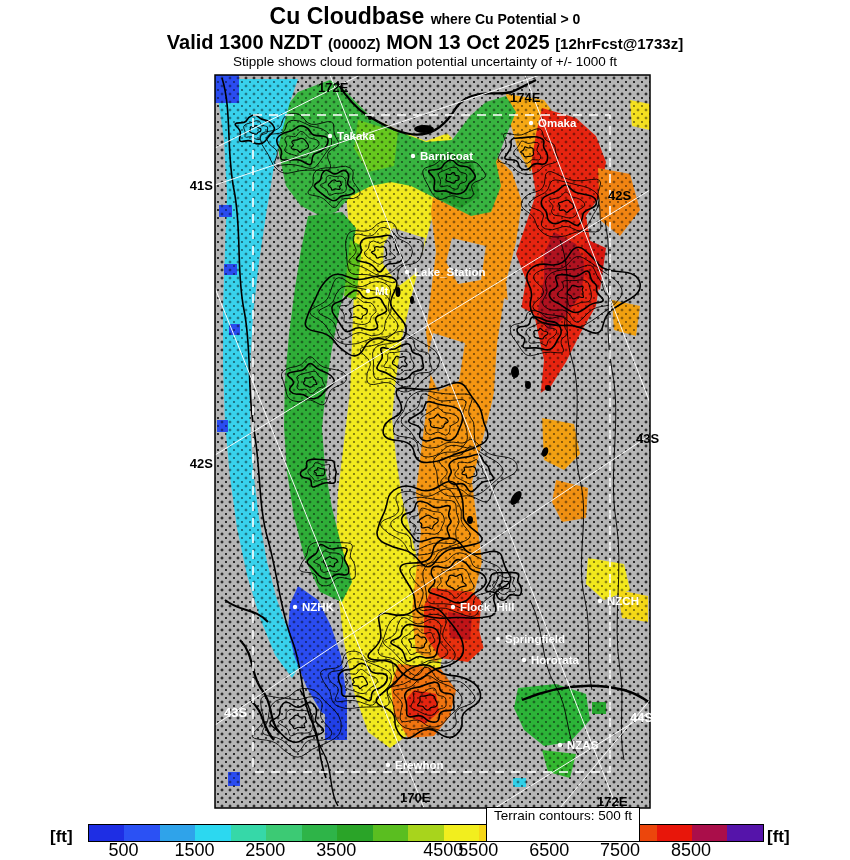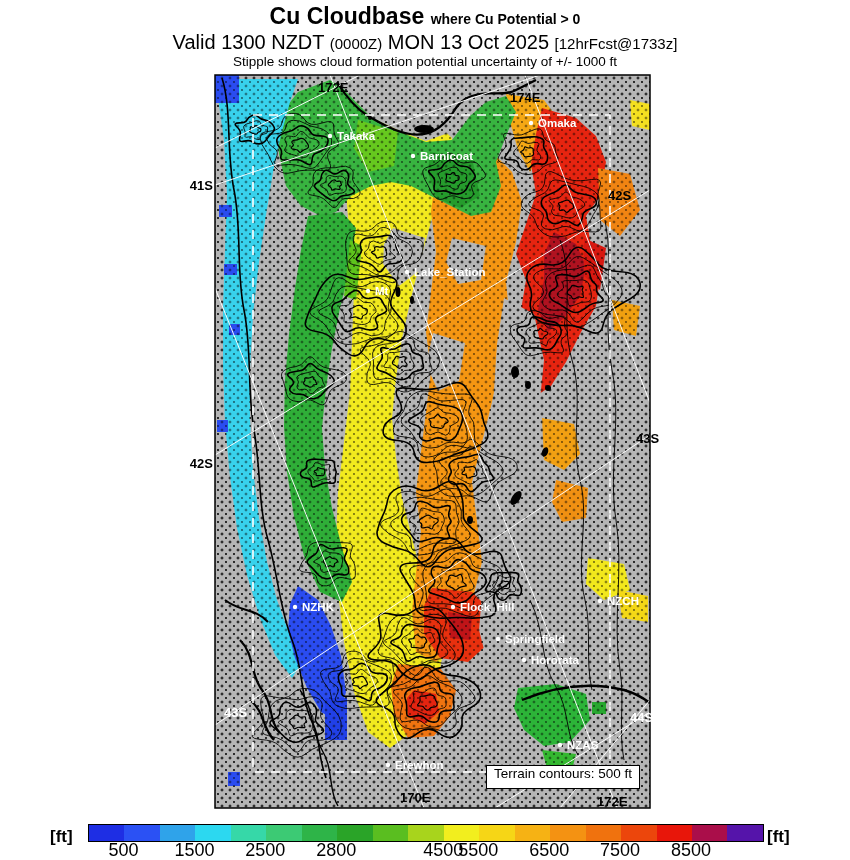--- a/index.html
+++ b/index.html
@@ -2,30 +2,30 @@
 <html><head>
 <meta charset="utf-8">
 <style>
   html,body{margin:0;padding:0;background:#fff;width:850px;height:860px;
     font-family:"Liberation Sans","DejaVu Sans",sans-serif;position:relative;overflow:hidden;}
   #stage{position:absolute;inset:0;width:742px;height:860px;}
   
   .hdr{position:absolute;left:0;top:3px;width:850px;text-align:center;color:#000;}
   .t1{font-size:23px;font-weight:700;letter-spacing:0px;}
   .t1 .qual{font-size:14px;font-weight:700;}
-  .t2{font-size:20px;font-weight:400;margin-top:1px;}
+  .t2{font-size:20px;font-weight:700;margin-top:1px;}
   .t2 .sm{font-size:15px;}
   .t3{font-size:13.5px;margin-top:0px;text-align:center;}
   
   #mapsvg{position:absolute;left:0;top:70px;width:850px;height:745px;}
   .gridlab{font:700 13px "Liberation Sans","DejaVu Sans",sans-serif;}
   .sitelab{font:700 11.5px "Liberation Sans","DejaVu Sans",sans-serif;fill:#ffffff;}
   
-  #terrainbox{position:absolute;left:486px;top:765px;background:#fff;border:1.5px solid #000;
-    font-size:13.5px;padding:0px 7px 7px 7px;color:#000;z-index:5;white-space:nowrap;}
+  #terrainbox{position:absolute;left:486px;top:807px;background:#fff;border:1.5px solid #000;
+    font-size:13.5px;padding:0px 7px 18px 7px;color:#000;z-index:5;white-space:nowrap;}
   
   #cbar{position:absolute;left:88px;top:824px;width:674px;height:16px;border:1px solid #000;
     display:flex;z-index:4;}
   #cbar .seg{flex:1 1 auto;height:100%;}
   #cbarticks{position:absolute;left:88px;top:840px;width:674px;height:20px;z-index:4;}
   #cbarticks .tick{position:absolute;top:0;transform:translateX(-50%);font-size:18px;color:#000;}
   .ftlab{position:absolute;top:827px;font-size:17px;font-weight:700;color:#000;z-index:4;}
   #ftleft{left:50px;}
   #ftright{left:767px;}
 </style>
@@ -332,21 +332,21 @@
       <div class="seg" style="background: rgb(240, 114, 14);"></div>
       <div class="seg" style="background: rgb(236, 70, 12);"></div>
       <div class="seg" style="background: rgb(232, 22, 10);"></div>
       <div class="seg" style="background: rgb(170, 14, 74);"></div>
       <div class="seg" style="background: rgb(85, 20, 170);"></div>
     </div>
   <div id="cbarticks">
       <span class="tick" style="left: 5.26316%;">500</span>
       <span class="tick" style="left: 15.7895%;">1500</span>
       <span class="tick" style="left: 26.3158%;">2500</span>
-      <span class="tick" style="left: 36.8421%;">2800</span>
+      <span class="tick" style="left: 36.8421%;">3500</span>
       <span class="tick" style="left: 47.3684%; margin-left: 36px;">4500</span>
       <span class="tick" style="left: 57.8947%; text-align: right;">5500</span>
       <span class="tick" style="left: 68.4211%;">6500</span>
       <span class="tick" style="left: 78.9474%;">7500</span>
       <span class="tick" style="left: 89.4737%;">8500</span>
     </div>
   <span id="ftright" class="ftlab">[ft]</span>
 
 </div>
 

